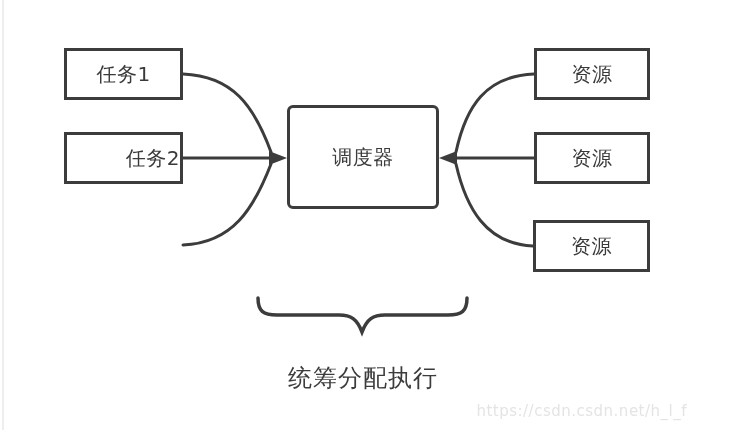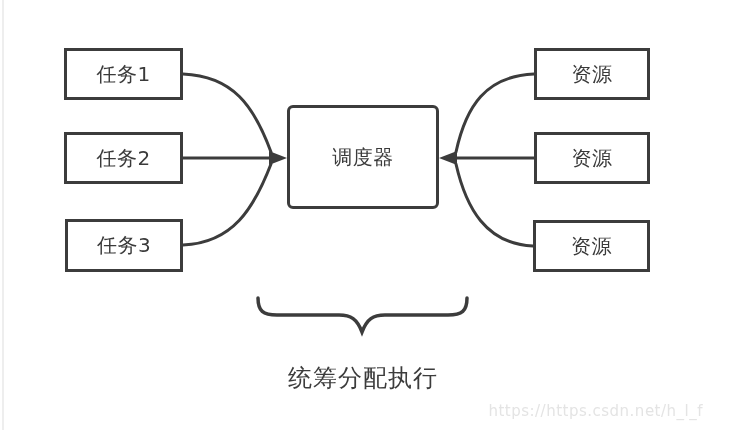--- a/index.html
+++ b/index.html
@@ -7,21 +7,20 @@
     padding: 0;
     background: #ffffff;
     font-family: "DejaVu Sans", "Liberation Sans", sans-serif;
   }
   .canvas {
     position: relative;
     width: 692px;
     height: 430px;
     background: #ffffff;
     overflow: hidden;
-    padding-left: 16px;
   }
   .edge-line {
     position: absolute;
     left: 2px;
     top: 0;
     width: 2px;
     height: 430px;
     background: #eeeeee;
   }
   svg.wires {
@@ -38,21 +37,21 @@
     border: 3px solid #3c3c3c;
     display: flex;
     align-items: center;
     justify-content: center;
     font-size: 20px;
     color: #3a3a3a;
     letter-spacing: 0.5px;
   }
   .box.rounded { border-radius: 6px; }
   .task-1 { left: 64px;  top: 48px;  width: 119px; height: 52px; }
-  .task-2 { left: 64px;  top: 132px; width: 119px; height: 52px; }
+  .task-2 { left: 64px;  top: 132px; width: 119px; height: 52px; justify-content: flex-end; }
   .task-3 { left: 65px;  top: 219px; width: 118px; height: 53px; }
   .scheduler { left: 287px; top: 105px; width: 152px; height: 104px; }
   .res-1 { left: 534px; top: 48px;  width: 116px; height: 52px; }
   .res-2 { left: 534px; top: 132px; width: 116px; height: 52px; }
   .res-3 { left: 533px; top: 220px; width: 117px; height: 52px; }
   .brace-caption {
     position: absolute;
     left: 258px;
     top: 362px;
     width: 210px;
@@ -90,35 +89,32 @@
     <polygon points="287,158 269,151 269,165" fill="#3c3c3c"></polygon>
     <polygon points="439,158 457,151 457,165" fill="#3c3c3c"></polygon>
   </svg>
 
   <div class="box task-1">
     <span>任务1</span>
   </div>
   <div class="box task-2">
     <span>任务2</span>
   </div>
-  <div class="box task-3">
-    <span>任务3</span>
-  </div>
 
   <div class="box rounded scheduler">
     <span>调度器</span>
   </div>
 
   <div class="box res-1">
     <span>资源</span>
   </div>
   <div class="box res-2">
     <span>资源</span>
   </div>
   <div class="box res-3">
     <span>资源</span>
   </div>
 
   <div class="brace-caption">统筹分配执行</div>
 
-  <div class="watermark">https://https.csdn.net/h_l_f</div>
+  <div class="watermark">https://csdn.csdn.net/h_l_f</div>
 
 </div>
 
 </body></html>

